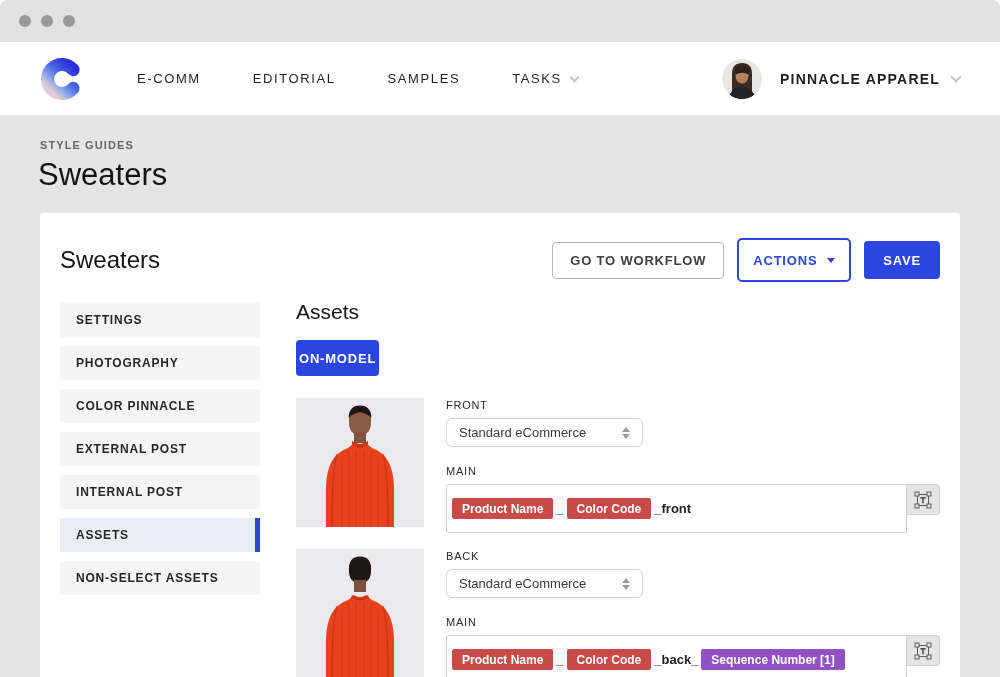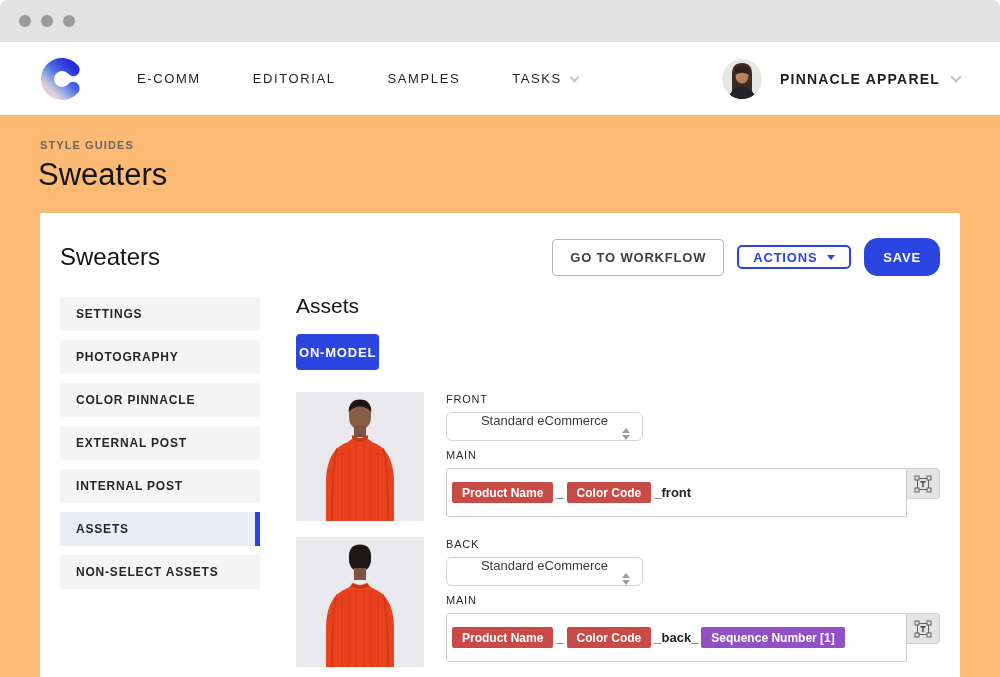--- a/index.html
+++ b/index.html
@@ -21,58 +21,58 @@
   .nav-link { display: flex; align-items: center; gap: 9px; margin-right: 52px;
     font-size: 13px; font-weight: 400; letter-spacing: 1.6px; color: #1f1f1f; cursor: pointer; }
   .chev { display: inline-block; width: 7px; height: 7px; border-right: 2px solid #c4c4c4;
     border-bottom: 2px solid #c4c4c4; transform: rotate(45deg); margin-top: -3px; }
   .nav-right { margin-left: auto; display: flex; align-items: center; cursor: pointer; }
   .avatar { width: 40px; height: 40px; border-radius: 50%; overflow: hidden; flex-shrink: 0; }
   .account-name { margin-left: 18px; margin-right: 12px; font-size: 14px; font-weight: 700;
     letter-spacing: 1.2px; color: #1f1f1f; }
 
   
-  .page { background: #fdba74; height: 562px; padding: 0 40px; overflow: hidden; }
+  .page { background: #e5e5e5; height: 562px; padding: 0 40px; overflow: hidden; }
   .breadcrumb { padding-top: 24px; font-size: 11px; font-weight: 700; letter-spacing: 1.1px; color: #666; }
   .page-title { margin: 6px 0 0 -2px; font-size: 31px; font-weight: 400; color: #141414; }
 
   
   .card { margin-top: 20px; background: #fff; border-radius: 3px; padding: 25px 20px 30px; min-height: 470px; }
   .card-header { display: flex; align-items: center; margin-bottom: 21px; }
   .card-title { font-size: 24px; font-weight: 400; color: #141414; }
   .header-buttons { margin-left: auto; display: flex; align-items: center; gap: 13px; }
   .btn { font-family: inherit; font-size: 13px; font-weight: 700; letter-spacing: 0.8px; cursor: pointer; }
   .btn-outline-gray { height: 37px; padding: 0 17px; background: #fff; color: #3f3f3f;
     border: 1px solid #b7b7b7; border-radius: 4px; }
-  .btn-outline-blue { height: 24px; padding: 0 14px; background: #fff; color: #2b46e0;
+  .btn-outline-blue { height: 44px; padding: 0 14px; background: #fff; color: #2b46e0;
     border: 2px solid #2b46e0; border-radius: 5px; display: flex; align-items: center; gap: 10px; }
   .caret-down { width: 0; height: 0; border-left: 4.5px solid transparent;
     border-right: 4.5px solid transparent; border-top: 5.5px solid #2b46e0; }
-  .btn-blue { height: 38px; padding: 0 19px; background: #2b46e0; color: #fff; border: none; border-radius: 14px; }
+  .btn-blue { height: 38px; padding: 0 19px; background: #2b46e0; color: #fff; border: none; border-radius: 4px; }
 
   
   .card-body { display: flex; }
   .sidebar { width: 200px; margin-right: 36px; flex-shrink: 0; }
   .side-item { height: 34px; margin-bottom: 9px; background: #f5f5f6; display: flex; align-items: center;
     padding: 0 16px; font-size: 12px; font-weight: 700; letter-spacing: 0.8px; color: #262626; cursor: pointer; }
   .side-item.selected { background: #e9edf6; border-right: 5px solid #2b46e0; padding-right: 11px; }
 
   .content { flex: 1; min-width: 0; }
   .content-heading { margin: -3px 0 16px; font-size: 21px; font-weight: 400; color: #141414; }
   .tab-btn { height: 36px; padding: 0 3px; background: #2b46e0; color: #fff; border: none;
     border-radius: 4px; margin-bottom: 22px; }
 
   .asset-row { display: flex; margin-bottom: 16px; }
   .thumb { width: 128px; height: 129px; margin-right: 22px; flex-shrink: 0; cursor: pointer; }
   .thumb svg { display: block; }
   .fields { flex: 1; min-width: 0; padding-top: 1px; }
   .field-label { font-size: 11px; font-weight: 400; letter-spacing: 0.8px; color: #2b2b2b; margin-bottom: 7px; }
   .select-box { width: 197px; height: 29px; border: 1px solid #d4d4d4; border-radius: 6px; background: #fff;
     display: flex; align-items: center; padding: 0 12px; font-size: 13px; color: #3a3a3a;
-    margin-bottom: 8px; cursor: pointer; flex-direction: column; }
+    margin-bottom: 18px; cursor: pointer; }
   .stepper { margin-left: auto; display: flex; flex-direction: column; gap: 2px; }
   .tri-up { width: 0; height: 0; border-left: 4px solid transparent; border-right: 4px solid transparent;
     border-bottom: 5px solid #9c9c9c; }
   .tri-down { width: 0; height: 0; border-left: 4px solid transparent; border-right: 4px solid transparent;
     border-top: 5px solid #9c9c9c; }
 
   .input-row { display: flex; align-items: stretch; }
   .token-input { flex: 1; height: 49px; border: 1px solid #cfcfcf; border-radius: 3px 0 0 3px;
     background: #fff; display: flex; align-items: center; padding: 10px 5px; overflow: hidden; cursor: text; }
   .token { display: inline-flex; align-items: center; height: 21px; padding: 0 10px; border-radius: 2px;

